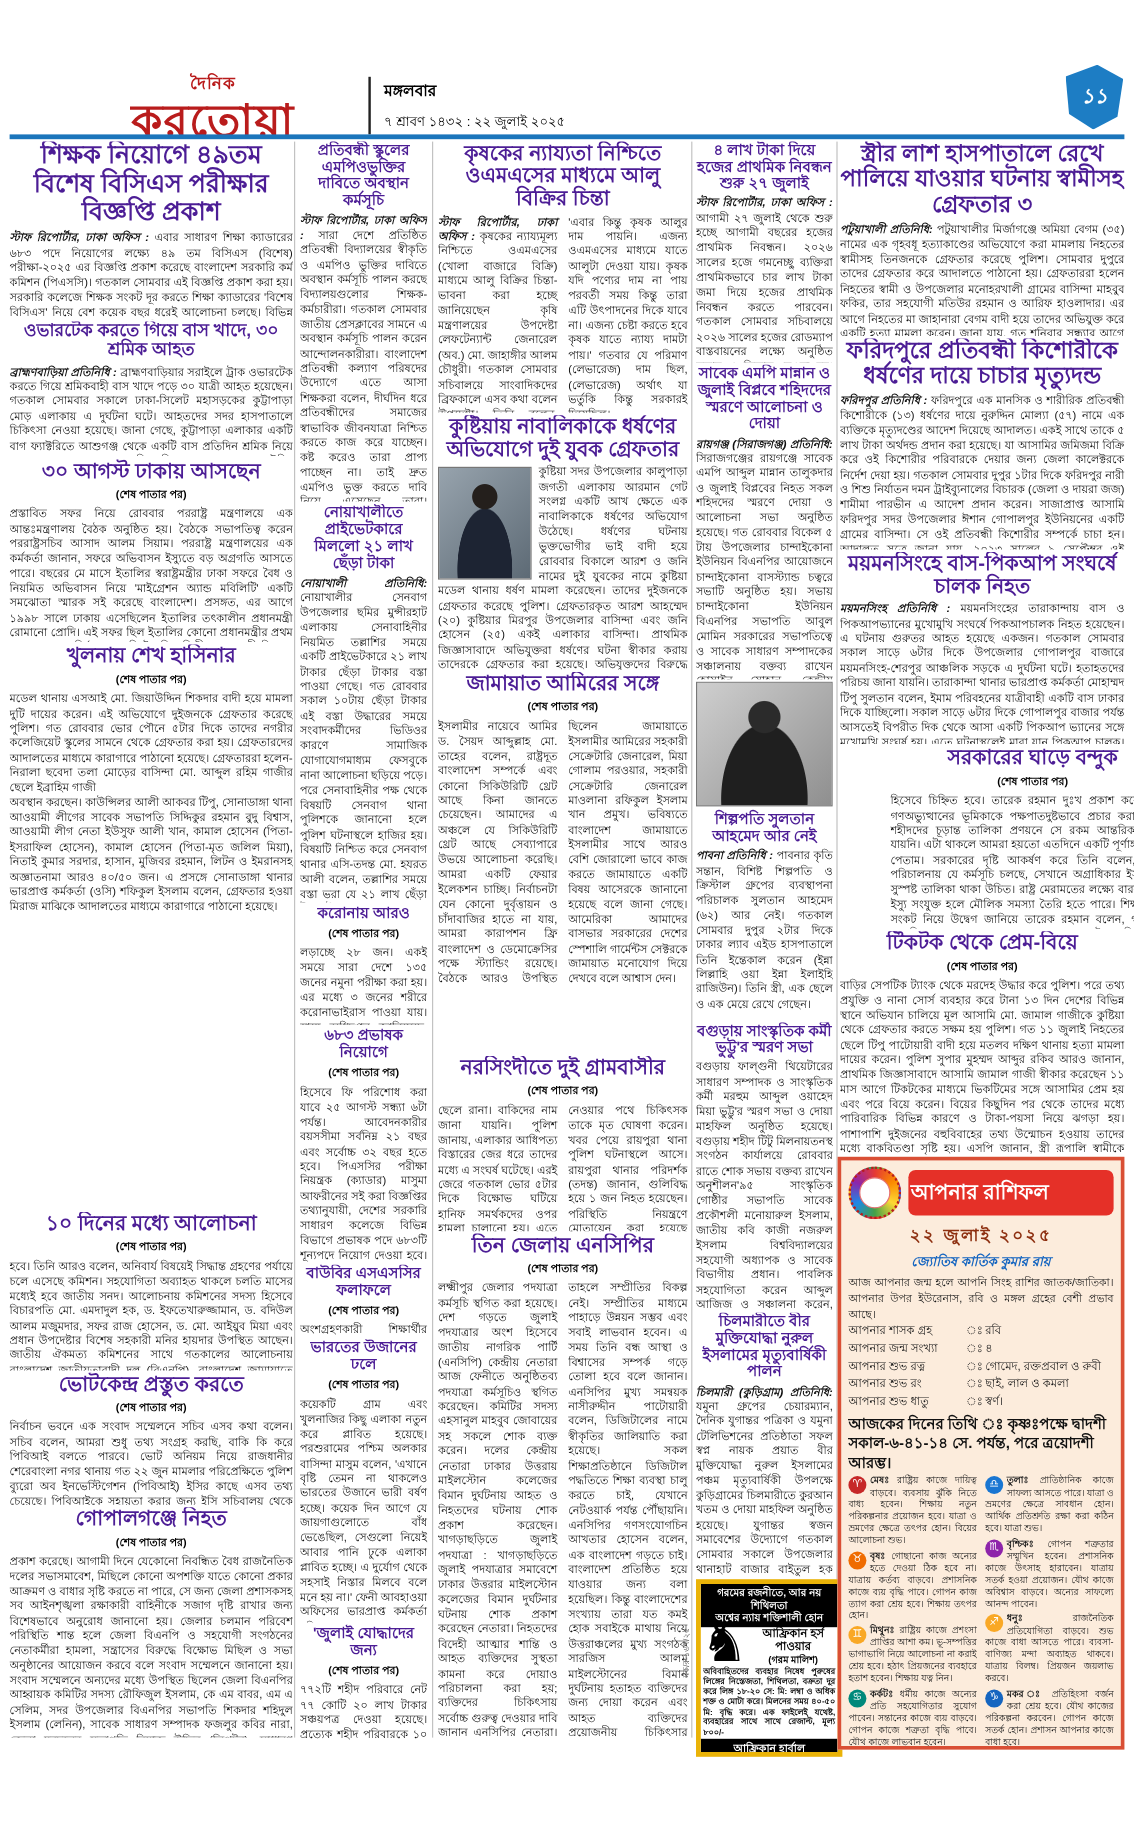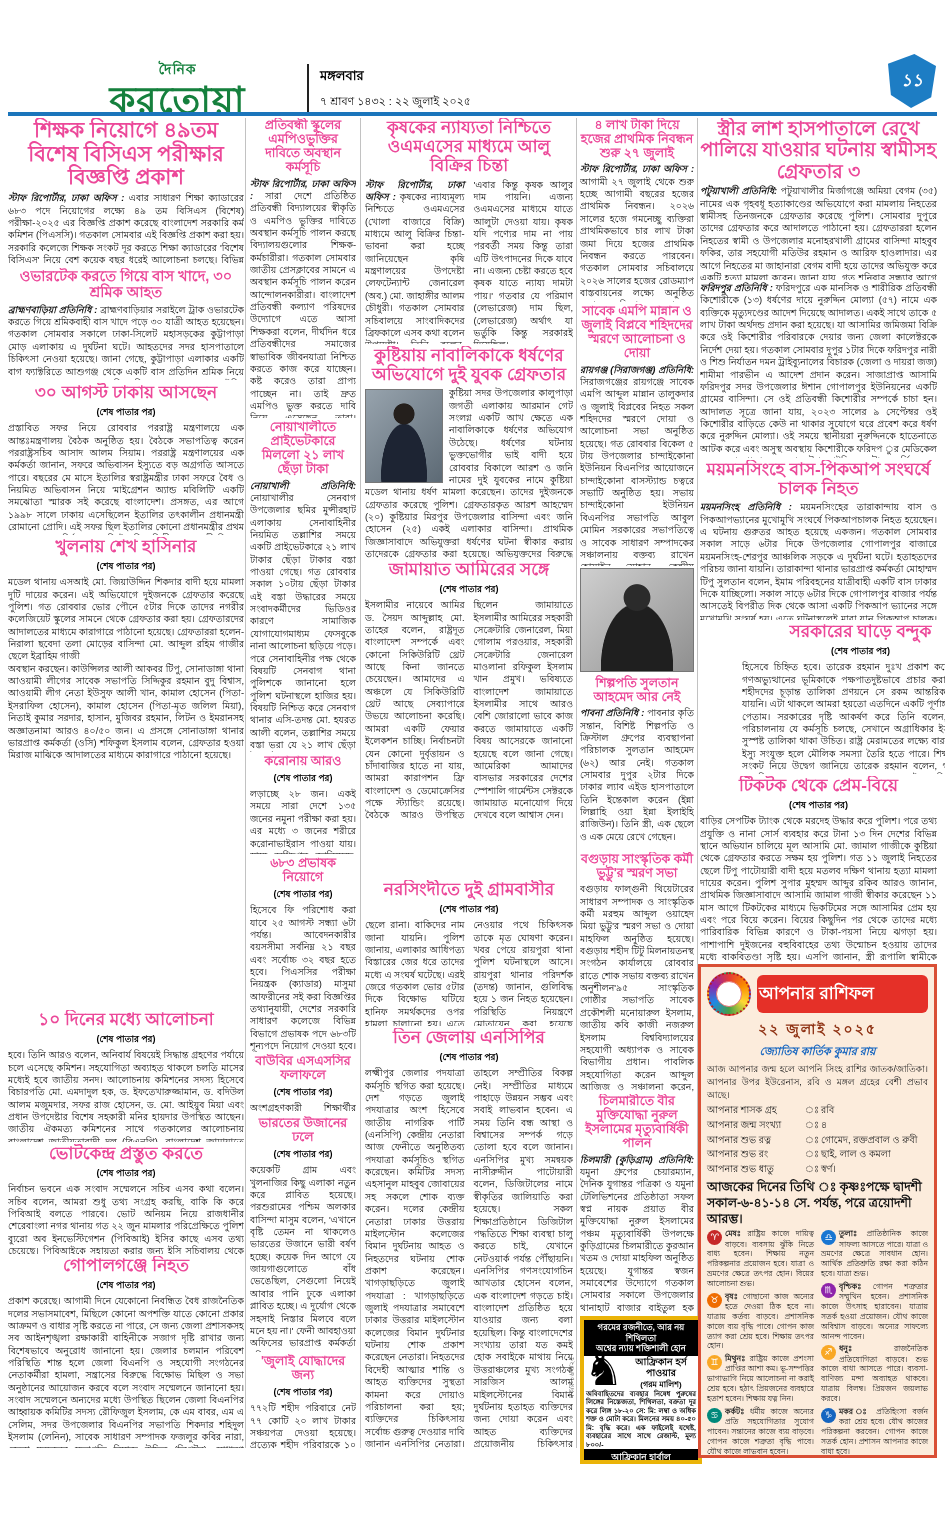--- a/index.html
+++ b/index.html
@@ -1,35 +1,35 @@
 <!DOCTYPE html>
 <html><head>
 <meta charset="utf-8">
 <style>
   html,body{margin:0;padding:0;background:#ffffff;}
   .page{position:relative;width:945px;height:1519px;background:#fff;overflow:hidden;
         font-family:"Liberation Sans","DejaVu Sans",sans-serif;}
   
-  .masthead{position:absolute;left:55px;top:58px;width:245px;height:54px;text-align:center;color:#15803d;}
+  .masthead{position:absolute;left:55px;top:58px;width:245px;height:54px;text-align:center;color:#b91c1c;}
   .masthead .small{font-size:14px;font-weight:bold;letter-spacing:1px;}
   .masthead .big{font-size:37px;font-weight:bold;line-height:1.0;letter-spacing:1px;}
   .mast-divider{position:absolute;left:307px;top:64px;width:2px;height:48px;background:#222;}
   .daybox{position:absolute;left:320px;top:66px;width:240px;}
   .daybox .day{font-size:13px;font-weight:bold;color:#000;}
   .daybox .date{font-size:11px;color:#000;margin-top:6px;}
   .pagebadge{position:absolute;left:888px;top:54px;width:48px;height:54px;background:#1d7dc4;
              clip-path:polygon(55% 0,100% 22%,90% 80%,48% 100%,6% 76%,0 18%);
              display:flex;align-items:center;justify-content:center;color:#fff;
              font-size:17px;font-weight:bold;font-style:italic;}
   .bluebar{position:absolute;left:8px;top:112px;width:929px;height:4px;background:#1b75bb;}
   
   .vrule{position:absolute;width:1px;background:#c2c2c2;}
   
   .art{position:absolute;overflow:hidden;}
-  .hl{font-weight:bold;text-align:center;margin:0 0 3px 0;line-height:1.13;color:#ec4899;}
+  .hl{font-weight:bold;text-align:center;margin:0 0 3px 0;line-height:1.13;color:#4c1d95;}
   .hl.xl{font-size:21px;}
   .hl.lg{font-size:17px;}
   .hl.md{font-size:14.5px;}
   .hl.sm{font-size:12.5px;}
   .kick{text-align:center;font-size:9px;font-weight:bold;color:#000;margin:0 0 2px 0;}
   .body{font-size:9.3px;line-height:1.33;text-align:justify;margin:0;color:#101010;}
   .byline{font-style:italic;font-weight:bold;}
   .cols2{column-count:2;column-gap:9px;}
   
   .photo{background:
@@ -267,20 +267,21 @@
 
   </div>
   <div class="adcode">মক/র-১৬৭/২৫</div>
 
   <div class="art" style="left:700px;top:118px;width:237px;height:162px">
     <h2 class="hl xl" style="font-size:19px">স্ত্রীর লাশ হাসপাতালে রেখে পালিয়ে যাওয়ার ঘটনায় স্বামীসহ গ্রেফতার ৩</h2>
     <p class="body"><b class="byline">পটুয়াখালী প্রতিনিধি:</b> <span>পটুয়াখালীর মির্জাগঞ্জে অমিয়া বেগম (৩৫) নামের এক গৃহবধূ হত্যাকাণ্ডের অভিযোগে করা মামলায় নিহতের স্বামীসহ তিনজনকে গ্রেফতার করেছে পুলিশ। সোমবার দুপুরে তাদের গ্রেফতার করে আদালতে পাঠানো হয়। গ্রেফতাররা হলেন নিহতের স্বামী ও উপজেলার মনোহরখালী গ্রামের বাসিন্দা মাহবুব ফকির, তার সহযোগী মতিউর রহমান ও আরিফ হাওলাদার। এর আগে নিহতের মা জাহানারা বেগম বাদী হয়ে তাদের অভিযুক্ত করে একটি হত্যা মামলা করেন। জানা যায়, গত শনিবার সন্ধ্যার আগে স্বামী মাহবুবসহ ২-৩ জন অমিয়াকে মুমূর্ষ অবস্থায় উপজেলা স্বাস্থ্য কমপ্লেক্সে নিয়ে যান। ওই সময় দায়িত্বরত চিকিৎসক পরীক্ষা-নিরীক্ষা শেষে তাকে মৃত ঘোষণা করেন। নিহতের গলার বাঁ পাশে আতের দাগ দেখে সন্দেহ হলে তিনি পুলিশকে খবর দেন। এদিকে স্ত্রীর মৃত্যুর খবর শোনার পর স্বামী ও তার সহযোগীরা হাসপাতালে লাশ ফেলে পালিয়ে যান। পরে পুলিশ লাশটি উদ্ধার করে ময়নাতদন্তের জন্য মর্গে পাঠায়। মির্জাগঞ্জ থানার ভারপ্রাপ্ত কর্মকর্তা (ওসি) মো. নজরুল ইসলাম বলেন, 'নিহত অমিয়া বেগমের স্বামীসহ তিনজনকে গ্রেফতার করা হয়েছে। তদন্তে হত্যাকাণ্ডের মূল রহস্য উদঘাটিত হবে।'</span></p>
   </div>
 
   <div class="art" style="left:700px;top:282px;width:237px;height:176px">
+    <h2 class="hl xl" style="font-size:19px">ফরিদপুরে প্রতিবন্ধী কিশোরীকে ধর্ষণের দায়ে চাচার মৃত্যুদন্ড</h2>
     <p class="body"><b class="byline">ফরিদপুর প্রতিনিধি :</b> <span>ফরিদপুরে এক মানসিক ও শারীরিক প্রতিবন্ধী কিশোরীকে (১৩) ধর্ষণের দায়ে নুরুদ্দিন মোল্যা (৫৭) নামে এক ব্যক্তিকে মৃত্যুদণ্ডের আদেশ দিয়েছে আদালত। একই সাথে তাকে ৫ লাখ টাকা অর্থদন্ড প্রদান করা হয়েছে। যা আসামির জমিজমা বিক্রি করে ওই কিশোরীর পরিবারকে দেয়ার জন্য জেলা কালেক্টরকে নির্দেশ দেয়া হয়। গতকাল সোমবার দুপুর ১টার দিকে ফরিদপুর নারী ও শিশু নির্যাতন দমন ট্রাইব্যুনালের বিচারক (জেলা ও দায়রা জজ) শামীমা পারভীন এ আদেশ প্রদান করেন। সাজাপ্রাপ্ত আসামি ফরিদপুর সদর উপজেলার ঈশান গোপালপুর ইউনিয়নের একটি গ্রামের বাসিন্দা। সে ওই প্রতিবন্ধী কিশোরীর সম্পর্কে চাচা হন। আদালত সূত্রে জানা যায়, ২০২৩ সালের ৯ সেপ্টেম্বর ওই কিশোরীর বাড়িতে কেউ না থাকার সুযোগে ঘরে প্রবেশ করে ধর্ষণ করে নুরুদ্দিন মোল্যা। ওই সময়ে স্থানীয়রা নুরুদ্দিনকে হাতেনাতে আটক করে এবং অসুস্থ অবস্থায় কিশোরীকে ফরিদপ ুর মেডিকেল কলেজ হাসপাতালের ওয়ান-স্টপ ক্রাইসিস সেন্টারে ভর্তি করলে পরের দিন ধর্ষণের ঘটনায় কোতয়ালী থানায় মামলা দায়ের করেন কিশোরীর বাবা। মামলার সরকারি কৌঁসুলি অ্যাডভোকেট গোলাম রব্বানী ভূঁইয়া রতন জানান, প্রতিবন্ধী কিশোরীর সাথে তার বয়স্ক চাচা যে ব্যবহার করেছে তা অমানবিক।</span></p>
   </div>
 
   <div class="art" style="left:700px;top:460px;width:237px;height:160px">
     <h2 class="hl lg">ময়মনসিংহে বাস-পিকআপ সংঘর্ষে চালক নিহত</h2>
     <p class="body"><b class="byline">ময়মনসিংহ প্রতিনিধি :</b> <span>ময়মনসিংহের তারাকান্দায় বাস ও পিকআপভ্যানের মুখোমুখি সংঘর্ষে পিকআপচালক নিহত হয়েছেন। এ ঘটনায় গুরুতর আহত হয়েছে একজন। গতকাল সোমবার সকাল সাড়ে ৬টার দিকে উপজেলার গোপালপুর বাজারে ময়মনসিংহ-শেরপুর আঞ্চলিক সড়কে এ দুর্ঘটনা ঘটে। হতাহতদের পরিচয় জানা যায়নি। তারাকান্দা থানার ভারপ্রাপ্ত কর্মকর্তা মোহাম্মদ টিপু সুলতান বলেন, ইমাম পরিবহনের যাত্রীবাহী একটি বাস ঢাকার দিকে যাচ্ছিলো। সকাল সাড়ে ৬টার দিকে গোপালপুর বাজার পর্যন্ত আসতেই বিপরীত দিক থেকে আসা একটি পিকআপ ভ্যানের সঙ্গে মুখোমুখি সংঘর্ষ হয়। এতে ঘটনাস্থলেই মারা যান পিকআপ চালক। এসময় গুরুতর আহত অবস্থায় স্থানীয়রা একজনকে উদ্ধার করে ময়মনসিংহ মেডিকেল কলেজ হাসপাতালে ভর্তি করেছেন। নিহতের পরিচয় শনাক্তের চেষ্টা চলছে।</span></p>
   </div>
 
   <div class="art" style="left:742px;top:622px;width:237px;height:152px">
     <h2 class="hl lg">সরকারের ঘাড়ে বন্দুক</h2>

